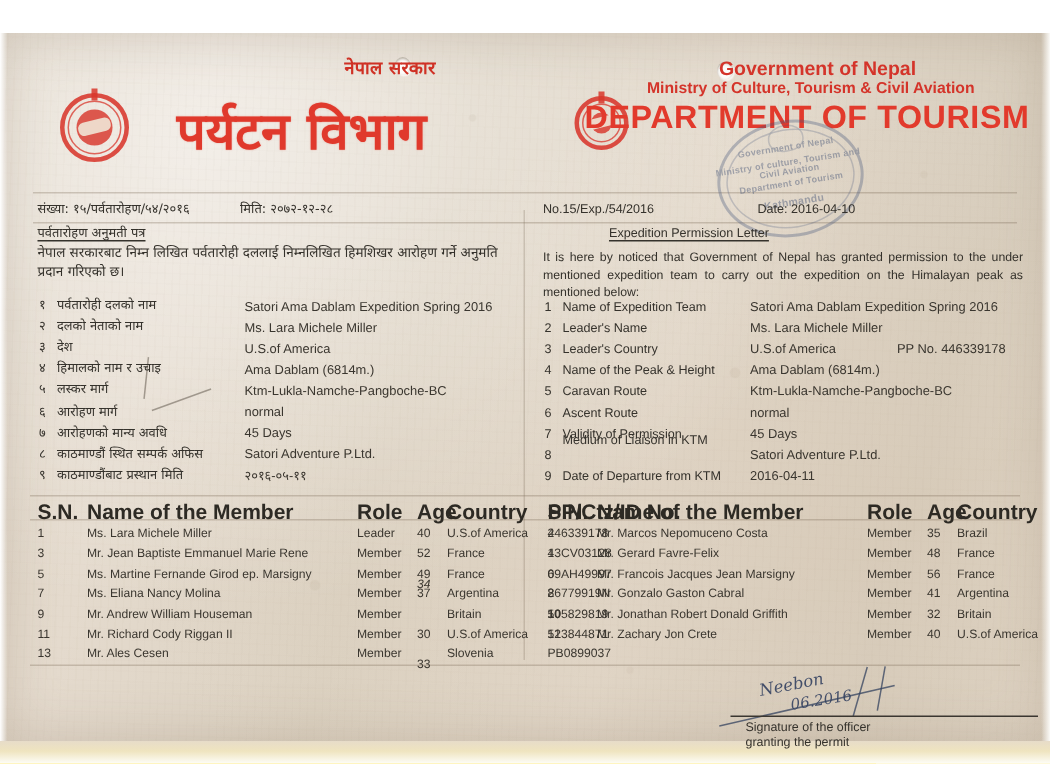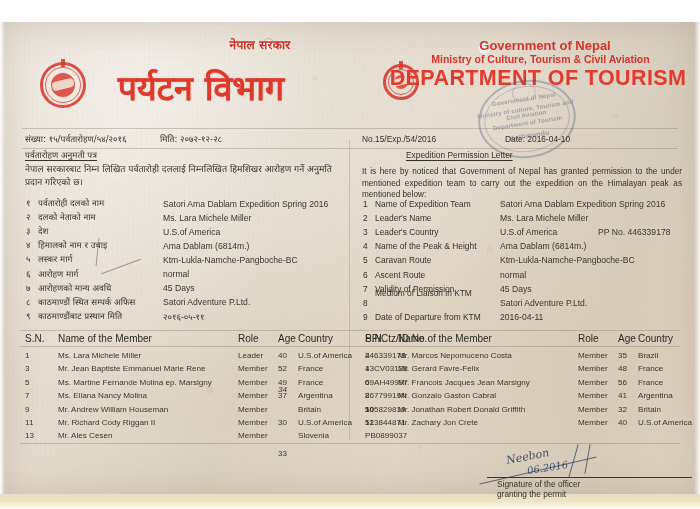--- a/index.html
+++ b/index.html
@@ -82,21 +82,21 @@
     border:1.5px solid #44557a;border-radius:50% 50% 45% 45%;opacity:.55;}
   .lbl{position:absolute;font-size:8.4px;color:#35322c;white-space:nowrap;}
   .npl{position:absolute;font-size:8.6px;color:#35322c;white-space:nowrap;font-family:"DejaVu Sans",sans-serif;}
   .val{position:absolute;font-size:8.6px;color:#3a362f;white-space:nowrap;}
   .ul{text-decoration:underline;text-underline-offset:2px;}
 
   .para{position:absolute;font-size:8.2px;line-height:11.5px;color:#34312b;text-align:justify;}
   .npara{position:absolute;font-size:9px;line-height:13px;color:#34312b;font-family:"DejaVu Sans",sans-serif;}
 
   
-  .th{position:absolute;font-size:10px;font-weight:normal;color:#2d2a24;white-space:nowrap;}
+  .th{position:absolute;font-size:14px;font-weight:bold;color:#2d2a24;white-space:nowrap;}
   .td{position:absolute;font-size:8.1px;color:#3a362f;white-space:nowrap;}
 
   
   .sigline{position:absolute;left:487px;top:477px;width:205px;height:1px;background:#3a3630;}
   .sigtxt{position:absolute;left:497px;top:479px;font-size:8.3px;color:#35322c;}
   .sigink{position:absolute;color:#2b3a5c;font-family:"DejaVu Serif",serif;font-style:italic;opacity:.85;}
   .sigstroke{position:absolute;background:#33425f;opacity:.75;}
 
   
   .mark{position:absolute;background:rgba(70,62,50,.45);}
@@ -241,21 +241,21 @@
       <div class="td" style="left:278px;top:351px;">40</div>
       <div class="td" style="left:298px;top:351px;">U.S.of America</div>
       <div class="td" style="left:365px;top:351px;">446339178</div>
       <div class="td" style="left:25px;top:364.4px;">3</div>
       <div class="td" style="left:58px;top:364.4px;">Mr. Jean Baptiste Emmanuel Marie Rene</div>
       <div class="td" style="left:238px;top:364.4px;">Member</div>
       <div class="td" style="left:278px;top:364.4px;">52</div>
       <div class="td" style="left:298px;top:364.4px;">France</div>
       <div class="td" style="left:365px;top:364.4px;">13CV03128</div>
       <div class="td" style="left:25px;top:377.8px;">5</div>
-      <div class="td" style="left:58px;top:377.8px;">Ms. Martine Fernande Molina ep. Marsigny</div>
+      <div class="td" style="left:58px;top:377.8px;">Ms. Martine Fernande Girod ep. Marsigny</div>
       <div class="td" style="left:238px;top:377.8px;">Member</div>
       <div class="td" style="left:278px;top:377.8px;">49</div>
       <div class="td" style="left:298px;top:377.8px;">France</div>
       <div class="td" style="left:365px;top:377.8px;">09AH49997</div>
       <div class="td" style="left:25px;top:391.2px;">7</div>
       <div class="td" style="left:58px;top:391.2px;">Ms. Eliana Nancy Molina</div>
       <div class="td" style="left:238px;top:391.2px;">Member</div>
       <div class="td" style="left:278px;top:391.2px;">37</div>
       <div class="td" style="left:298px;top:391.2px;">Argentina</div>
       <div class="td" style="left:365px;top:391.2px;">26779919N</div>
@@ -267,21 +267,21 @@
       <div class="td" style="left:365px;top:404.6px;">505829819</div>
       <div class="td" style="left:25px;top:418px;">11</div>
       <div class="td" style="left:58px;top:418px;">Mr. Richard Cody Riggan II</div>
       <div class="td" style="left:238px;top:418px;">Member</div>
       <div class="td" style="left:278px;top:418px;">30</div>
       <div class="td" style="left:298px;top:418px;">U.S.of America</div>
       <div class="td" style="left:365px;top:418px;">513844871</div>
       <div class="td" style="left:25px;top:431.4px;">13</div>
       <div class="td" style="left:58px;top:431.4px;">Mr. Ales Cesen</div>
       <div class="td" style="left:238px;top:431.4px;">Member</div>
-      <div class="td" style="left:278px;top:449px;">33</div>
+      <div class="td" style="left:278px;top:438px;">33</div>
       <div class="td" style="left:298px;top:431.4px;">Slovenia</div>
       <div class="td" style="left:365px;top:431.4px;">PB0899037</div>
     </div>
   <div id="tbl-right">
       <div class="th" style="left:365px;top:333px;">S.N.</div>
       <div class="th" style="left:398px;top:333px;">Name of the Member</div>
       <div class="th" style="left:578px;top:333px;">Role</div>
       <div class="th" style="left:618px;top:333px;">Age</div>
       <div class="th" style="left:638px;top:333px;">Country</div>
       <div class="td" style="left:365px;top:351px;">2</div>

